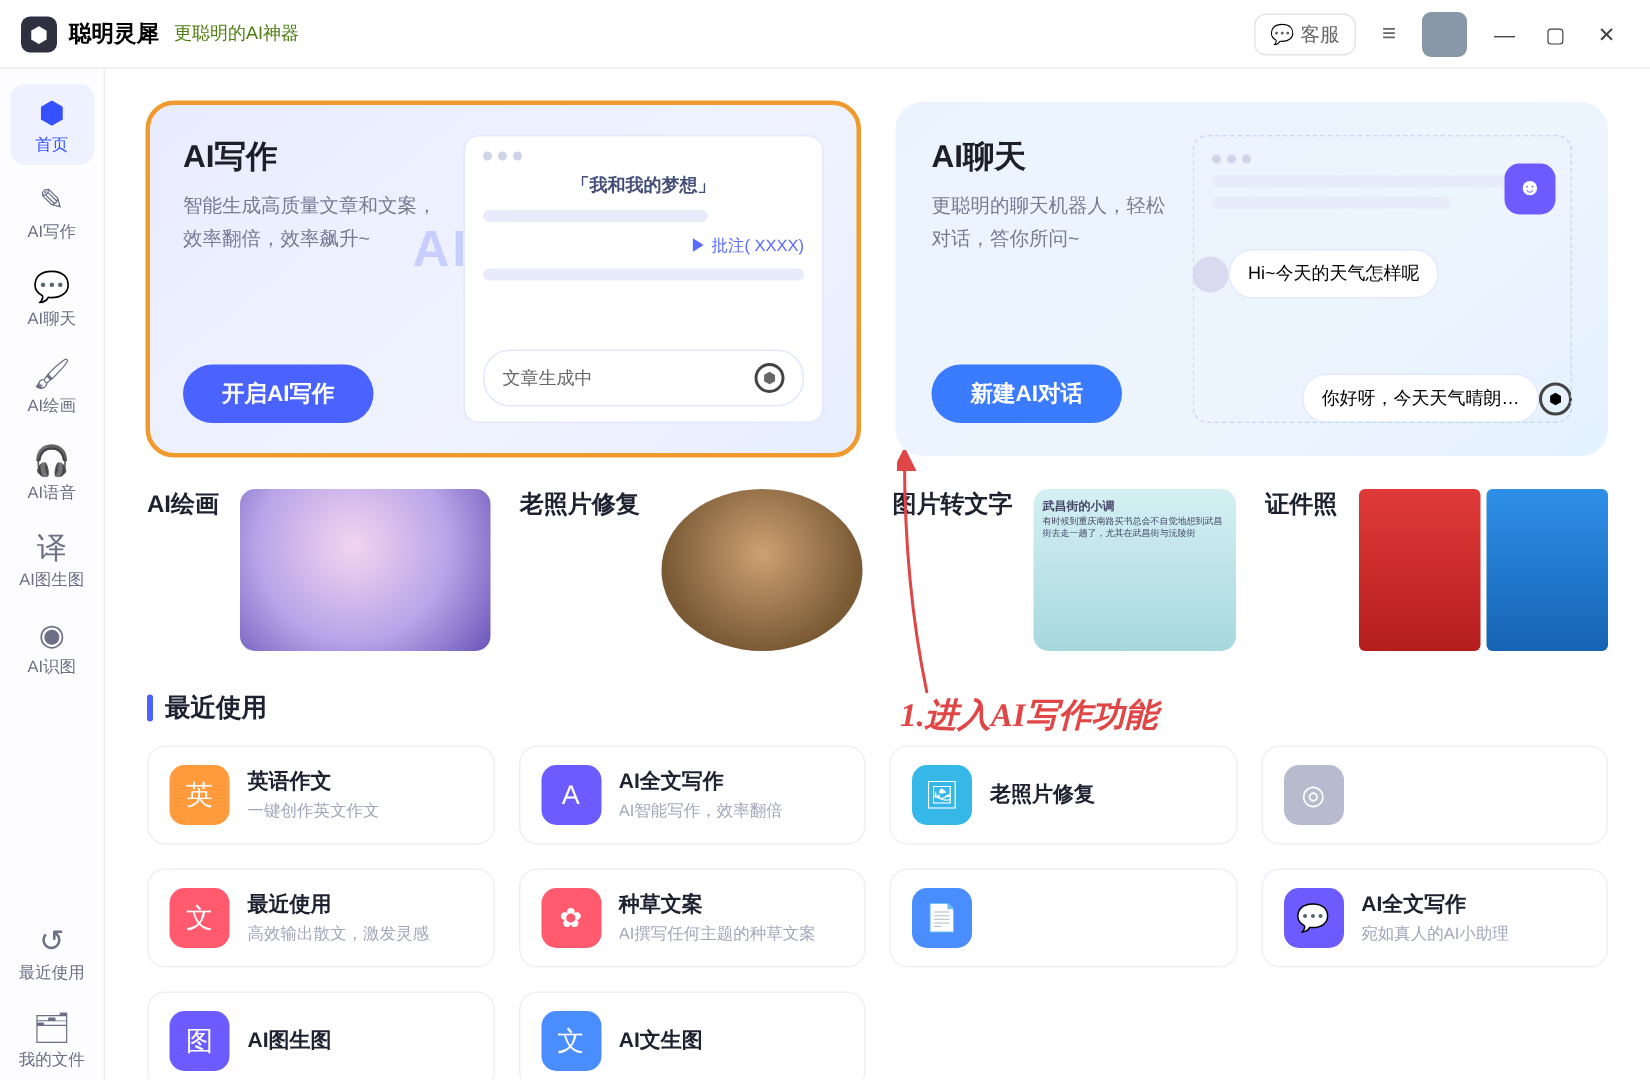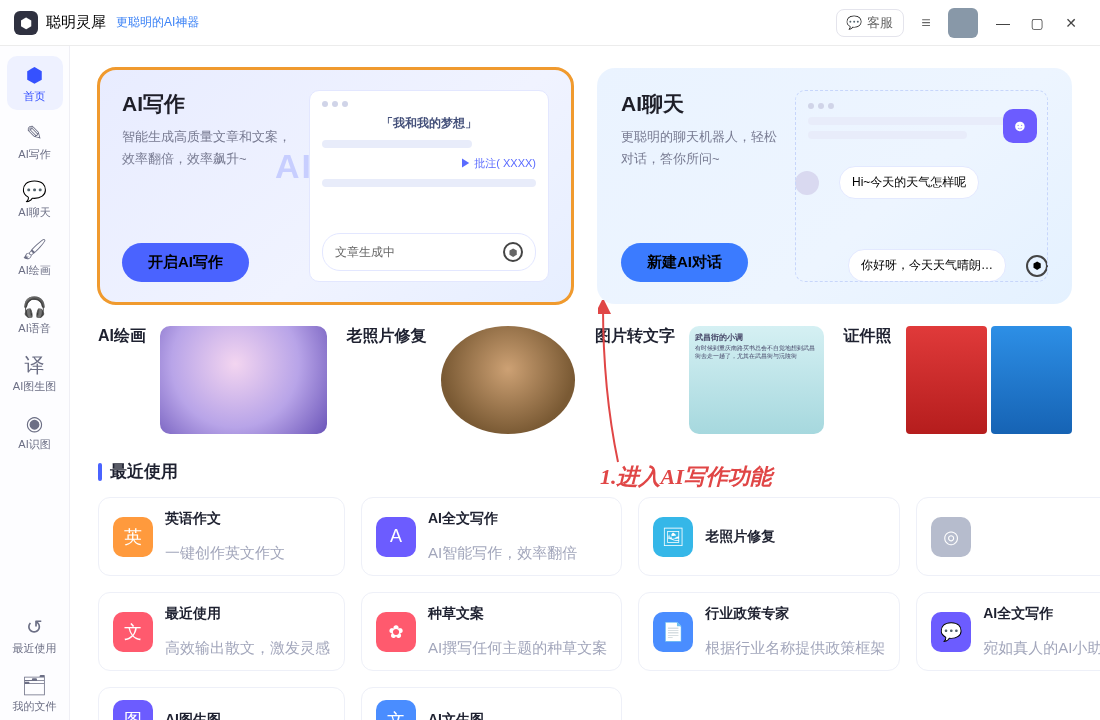--- a/index.html
+++ b/index.html
@@ -1,22 +1,22 @@
 <!DOCTYPE html>
 <html><head>
 <meta charset="utf-8">
 <style>
   * { box-sizing: border-box; margin: 0; padding: 0; font-family: -apple-system, "PingFang SC", "Microsoft YaHei", sans-serif; }
   body { width: 1100px; height: 720px; background: #fff; overflow: hidden; position: relative; }
 
   
   .titlebar { height: 46px; display: flex; align-items: center; padding: 0 14px; border-bottom: 1px solid #ececec; }
   .logo-icon { width: 24px; height: 24px; border-radius: 6px; background: #2f3140; display:flex; align-items:center; justify-content:center; color:#fff; font-size:14px; }
-  .app-name { font-weight: 400; margin-left: 8px; font-size: 15px; }
-  .app-tag { color: #3b82f6; margin-left: 10px; font-size: 12px; }
+  .app-name { font-weight: 700; margin-left: 8px; font-size: 15px; }
+  .app-tag { color: #4d7c0f; margin-left: 10px; font-size: 12px; }
   .tb-spacer { flex: 1; }
   .tb-btn { display:flex; align-items:center; gap:4px; padding:4px 10px; border:1px solid #e4e4ec; border-radius:8px; font-size:13px; color:#666; cursor:pointer; }
   .tb-ic { width:28px; height:28px; display:flex; align-items:center; justify-content:center; color:#666; border-radius:6px; cursor:pointer; margin-left:8px; }
   .avatar { width:30px; height:30px; border-radius:6px; background:#8898a8; margin-left:8px; }
   .win-btns { display:flex; margin-left:10px; gap:4px; }
   .win-btn { width:30px; height:30px; display:flex; align-items:center; justify-content:center; color:#444; cursor:pointer; font-size:14px; }
 
   
   .shell { position:absolute; top:46px; bottom:0; left:0; right:0; display:flex; }
   .sidebar { width:70px; border-right:1px solid #efeff5; display:flex; flex-direction:column; align-items:center; padding-top:10px; gap:4px; background:#fdfdff; }
@@ -28,36 +28,36 @@
   
   .main { flex:1; padding:22px 28px 20px; overflow:auto; background:#fff; }
 
   .hero-row { display:flex; gap:24px; }
   .hero-card { flex:1; border-radius:18px; padding:22px 24px; position:relative; display:flex; gap:18px; min-height:210px; }
   .hero-write { background:linear-gradient(140deg,#e8ecff 0%,#f0f3ff 60%,#e6eeff 100%); outline:3px solid #f09a2e; outline-offset:-2px; }
   .hero-chat { background:linear-gradient(140deg,#eaf3ff 0%,#edf5ff 60%,#e4f1ff 100%); }
   .hero-left { display:flex; flex-direction:column; }
   .hero-title { font-size:21px; font-weight:700; color:#1e1e28; margin-bottom:8px; }
   .hero-desc { font-size:13px; color:#777a91; line-height:1.7; white-space:pre-line; }
-  .hero-btn { margin-top:auto; align-self:flex-start; background:#4a63ff; color:#000000; border:none; border-radius:22px; padding:10px 26px; font-size:15px; font-weight:600; cursor:pointer; }
+  .hero-btn { margin-top:auto; align-self:flex-start; background:#4a63ff; color:#ffffff; border:none; border-radius:22px; padding:10px 26px; font-size:15px; font-weight:600; cursor:pointer; }
   .hero-chat .hero-btn { background:#3b7bff; }
 
   .hero-window { flex:1; background:#fff; border:1px solid #e3e7ff; border-radius:10px; padding:10px 12px; display:flex; flex-direction:column; gap:8px; font-size:12px; color:#666; position:relative; min-width:210px; }
   .hw-dots { display:flex; gap:4px; }
   .hw-dots span { width:6px; height:6px; border-radius:50%; background:#d0d4e8; }
   .hw-title { text-align:center; font-weight:600; color:#44507a; font-size:12px; }
   .hw-anno { font-size:11px; color:#5a6bff; }
   .hw-line { height:8px; background:#e8ecfa; border-radius:4px; }
   .hw-pill { background:#fff; border-radius:18px; padding:8px 12px; display:flex; align-items:center; justify-content:space-between; border:1px solid #e3e7ff; margin-top:auto; }
   .hw-badge { width:20px; height:20px; border-radius:50%; border:2px solid #444; display:inline-flex; align-items:center; justify-content:center; font-size:10px; }
   .ai-ghost { position:absolute; left:-35px; top:56px; font-size:34px; font-weight:800; color:#5a6bff; opacity:0.25; letter-spacing:2px; }
 
   .hero-chat-preview { flex:1; position:relative; min-width:210px; }
   .chat-ghost { position:absolute; inset:0; border:1px dashed #c7d6fb; border-radius:10px; padding:12px; }
-  .msg { display:flex; align-items:center; gap:20px; font-size:12px; margin-top:14px; }
+  .msg { display:flex; align-items:center; gap:0; font-size:12px; margin-top:14px; }
   .msg .bub { background:#fff; padding:7px 12px; border-radius:16px; border:1px solid #e3e9ff; white-space:nowrap; }
   .msg.left .av { width:24px; height:24px; border-radius:50%; background:#d9d9f0; }
   .msg.right { justify-content:flex-end; margin-top:50px; }
   .msg.right .badge { width:22px; height:22px; border-radius:50%; border:2px solid #444; display:flex; align-items:center; justify-content:center; font-size:10px; }
   .float-ico { position:absolute; right:10px; top:18px; width:34px; height:34px; border-radius:10px; background:#6c5cff; display:flex; align-items:center; justify-content:center; color:#fff; }
   .hw-line.s { width:70%; }
 
   
   .tiles { display:flex; gap:20px; margin-top:22px; }
   .tile { flex:1; display:flex; align-items:flex-start; gap:14px; cursor:pointer; }
@@ -73,21 +73,21 @@
 
   
   .sec-hd { display:flex; align-items:center; gap:8px; margin-top:26px; font-size:17px; font-weight:700; color:#1e2130; }
   .sec-hd::before { content:""; width:4px; height:18px; background:#4a63ff; border-radius:2px; }
 
   .grid { display:grid; grid-template-columns:repeat(4,1fr); gap:16px; margin-top:14px; }
   .rc { border:1px solid #eef0f8; border-radius:12px; padding:12px 14px; display:flex; gap:12px; align-items:center; cursor:pointer; }
   .rc-ic { width:40px; height:40px; border-radius:10px; display:flex; align-items:center; justify-content:center; color:#fff; font-size:18px; flex-shrink:0; }
   .rc-body { display:flex; flex-direction:column; min-width:0; }
   .rc-tt { font-size:14px; font-weight:600; color:#1e2130; }
-  .rc-sub { font-size:15px; color:#a2a6bb; margin-top:16px; white-space:nowrap; overflow:hidden; text-overflow:ellipsis; }
+  .rc-sub { font-size:11px; color:#a2a6bb; margin-top:3px; white-space:nowrap; overflow:hidden; text-overflow:ellipsis; }
 
   
   .anno { position:absolute; left:600px; top:462px; color:#e04646; font-size:22px; font-style:italic; font-weight:600; pointer-events:none;font-family:Liberation Serif, serif; }
   .anno-arrow { position:absolute; left:598px; top:300px; width:40px; height:170px; pointer-events:none; }
 </style>
 </head>
 <body>
 
 <div class="titlebar">
   <div class="logo-icon">⬢</div>
@@ -272,24 +272,20 @@
         </div>
         <div class="rc">
           <div class="rc-ic" style="background:#ff5a6e">✿</div>
   <div class="rc-body">
             <div class="rc-tt">种草文案</div>
   <div class="rc-sub">AI撰写任何主题的种草文案</div>
           </div>
         </div>
         <div class="rc">
           <div class="rc-ic" style="background:#4a8dff">📄</div>
-  <div class="rc-body">
-            <div class="rc-tt">行业政策专家</div>
-  <div class="rc-sub">根据行业名称提供政策框架</div>
-          </div>
         </div>
         <div class="rc">
           <div class="rc-ic" style="background:#6c5cff">💬</div>
   <div class="rc-body">
             <div class="rc-tt">AI全文写作</div>
   <div class="rc-sub">宛如真人的AI小助理</div>
           </div>
         </div>
         <div class="rc">
           <div class="rc-ic" style="background:#6c5cff">图</div>

